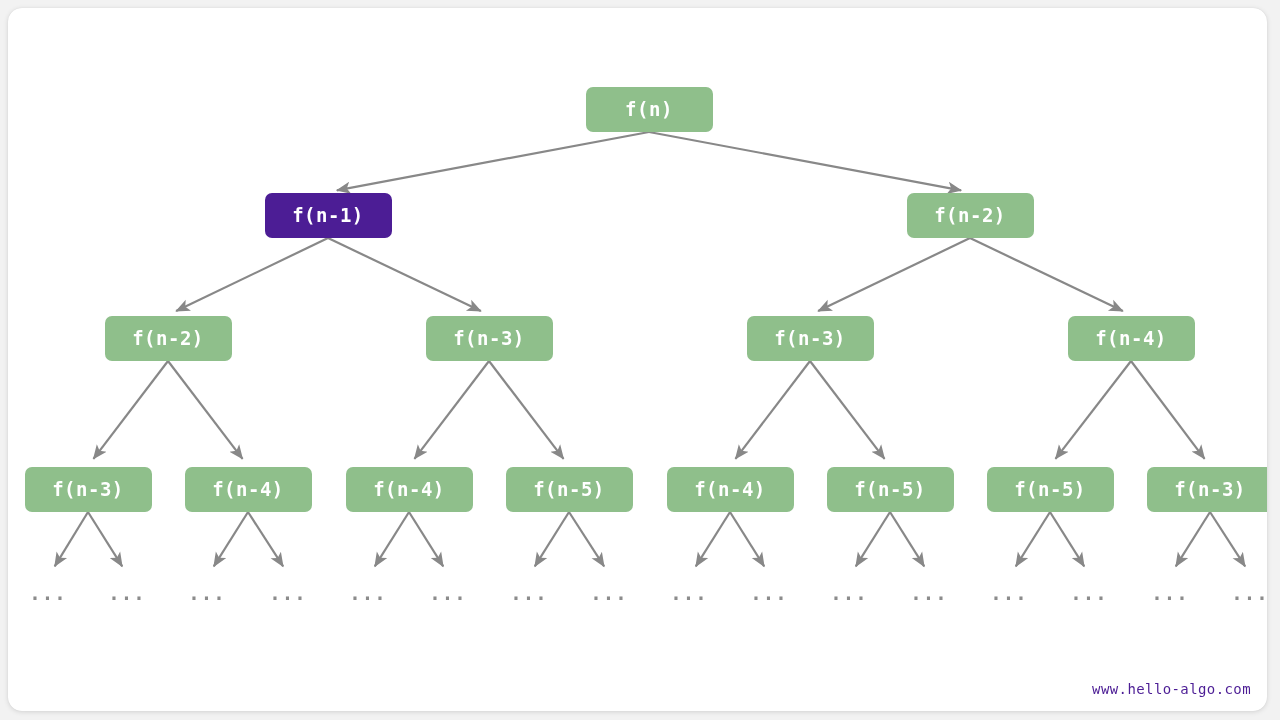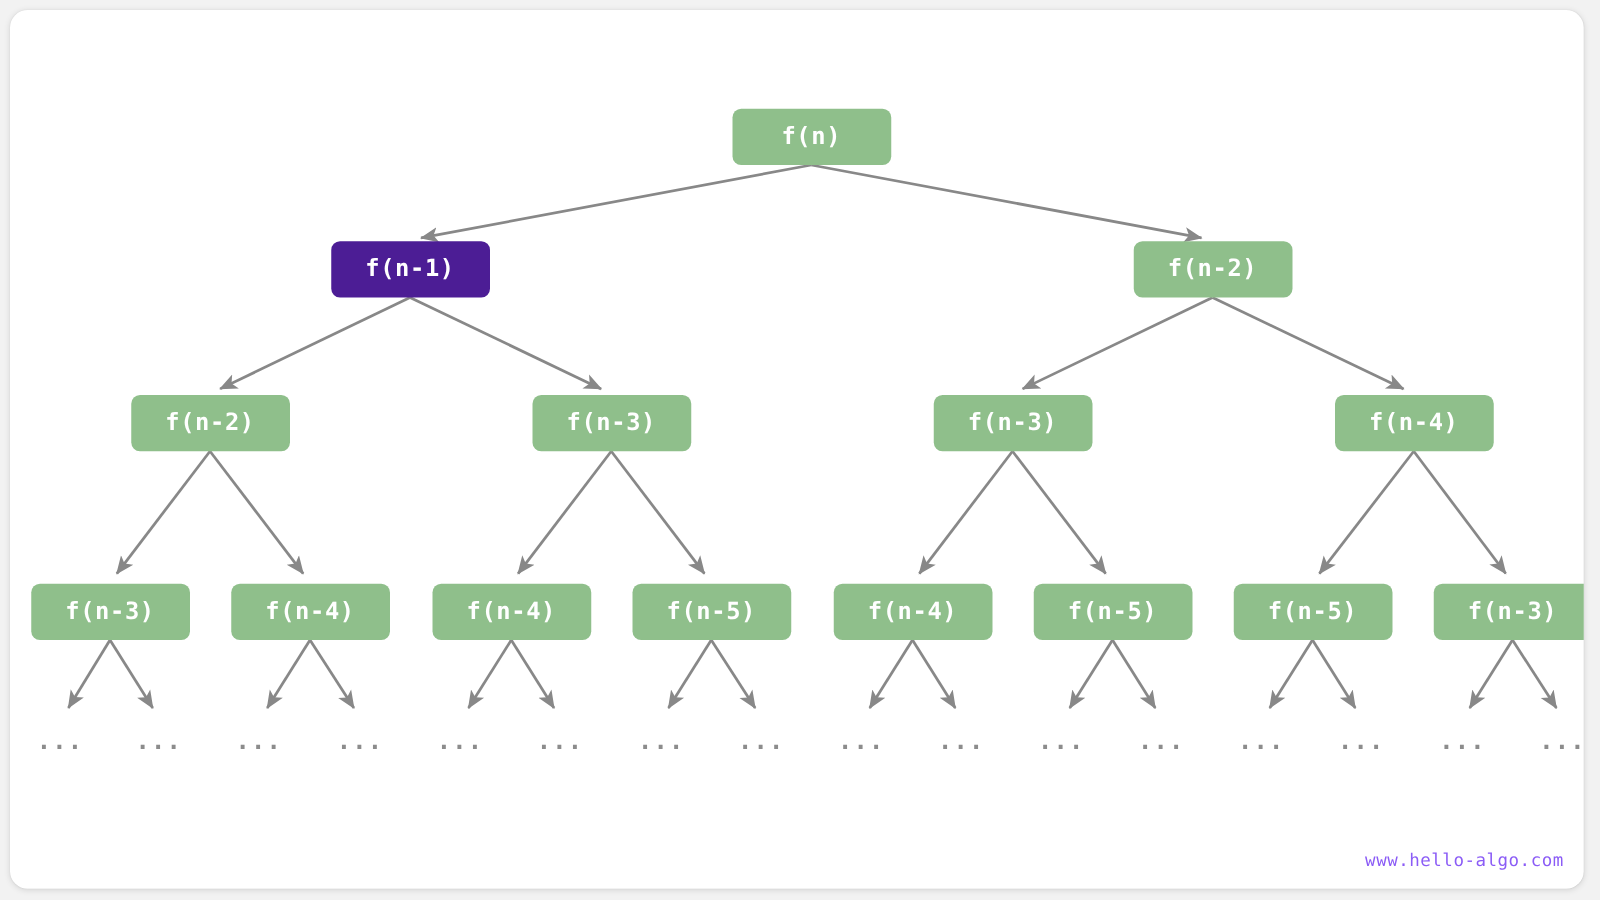--- a/index.html
+++ b/index.html
@@ -60,21 +60,21 @@
     font-size: 19px;
     font-weight: 700;
     letter-spacing: 1px;
     transform: translateX(-50%);
     white-space: nowrap;
   }
   #watermark {
     position: absolute;
     right: 16px;
     bottom: 14px;
-    color: #8b5cf6;
+    color: #4c1d95;
     font-family: "DejaVu Sans Mono", monospace;
     font-size: 14px;
     letter-spacing: 0.4px;
     white-space: nowrap;
   }
 </style>
 </head>
 <body>
 
 <div id="stage">

